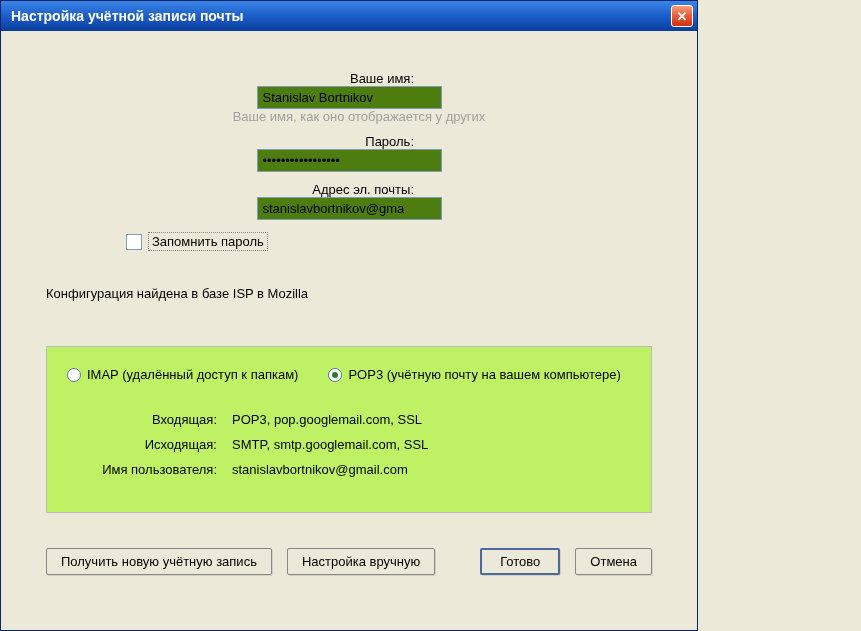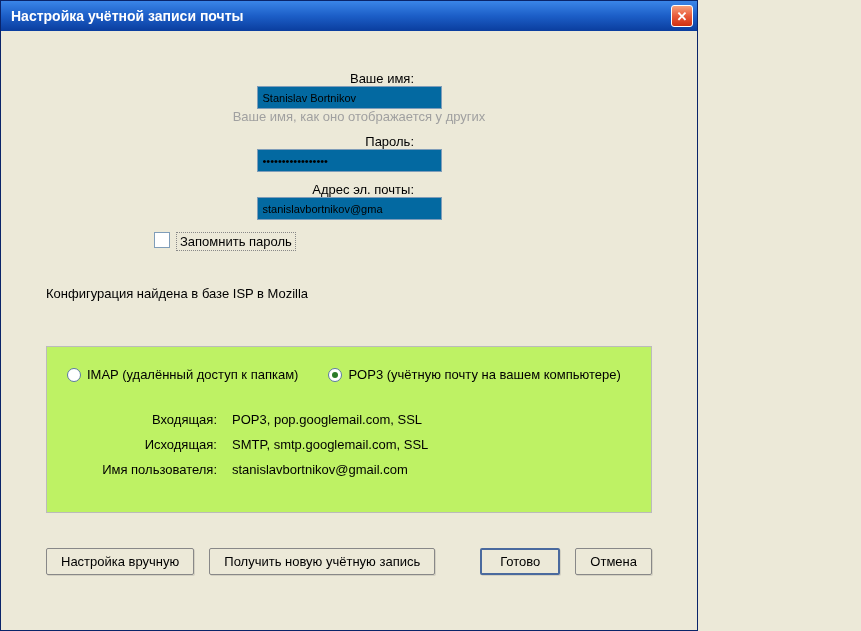--- a/index.html
+++ b/index.html
@@ -65,31 +65,32 @@
       text-align: right;
       padding-right: 10px;
       color: #000;
     }
     .form-input {
       width: 185px;
       height: 23px;
       border: 1px solid #7f9db9;
       padding: 2px 5px;
       font-family: Tahoma, Arial, sans-serif;
-      font-size: 11px;
-      background: #0369a1;
+      font-size: 13px;
+      background: #4d7c0f;
     }
     .form-hint {
       margin-left: 20px;
       color: #a0a0a0;
       font-size: 13px;
     }
     .checkbox-row {
       display: flex;
-      margin-left: 108px;
+      align-items: center;
+      margin-left: 80px;
       margin-top: 2px;
       margin-bottom: 35px;
     }
     .checkbox {
       width: 16px;
       height: 16px;
       border: 1px solid #7f9db9;
       background: white;
       margin-right: 6px;
       cursor: pointer;
@@ -233,21 +234,21 @@
         <div class="info-value">SMTP, smtp.googlemail.com, SSL</div>
       </div>
 
       <div class="info-row">
         <div class="info-label">Имя пользователя:</div>
         <div class="info-value">stanislavbortnikov@gmail.com</div>
       </div>
     </div>
 
     <div class="button-row">
+      <button class="btn">Получить новую учётную запись</button>
       <button class="btn">Настройка вручную</button>
-      <button class="btn">Получить новую учётную запись</button>
       <div class="spacer"></div>
       <button class="btn primary">Готово</button>
       <button class="btn">Отмена</button>
     </div>
 
   </div>
 </div>
 
 </body></html>

